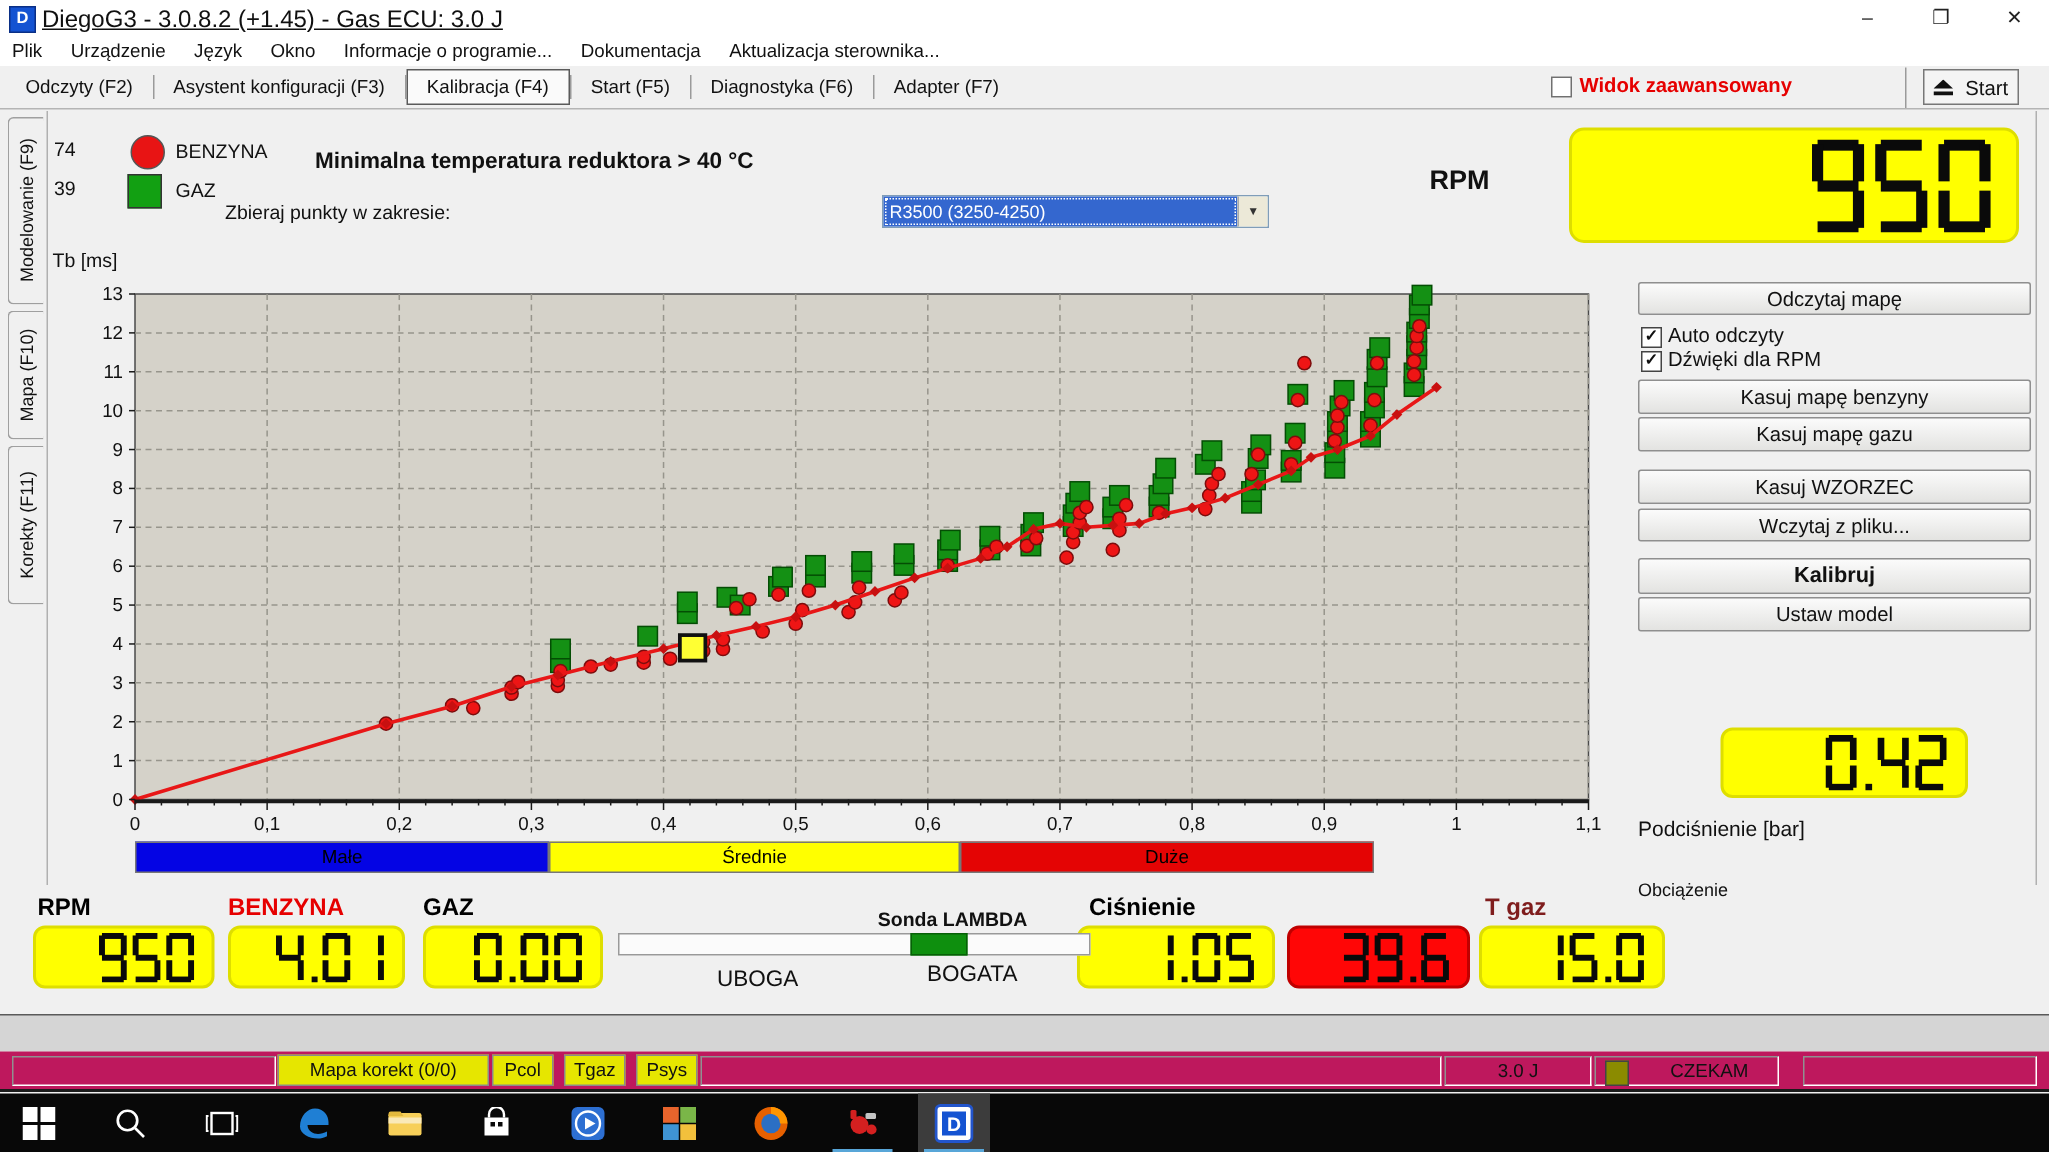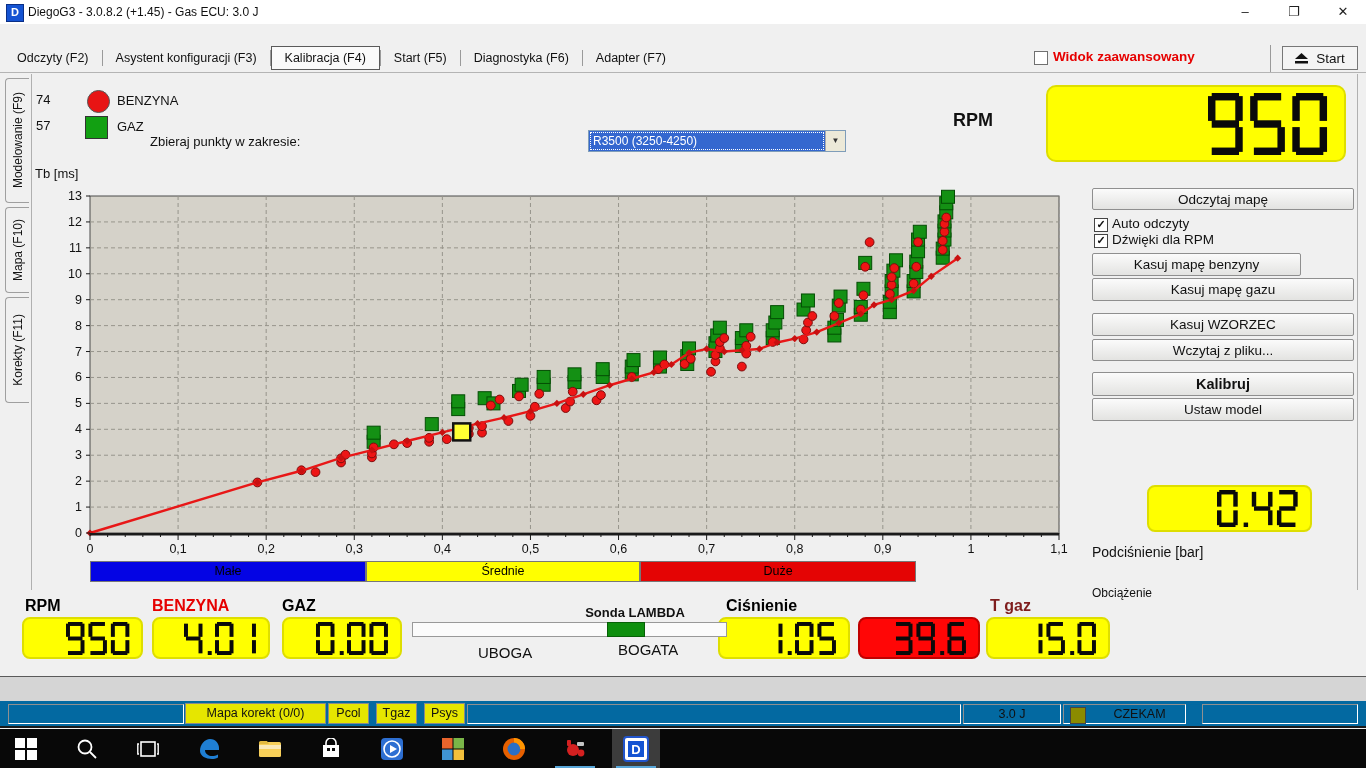--- a/index.html
+++ b/index.html
@@ -3,34 +3,34 @@
 <meta charset="utf-8">
 <style>
   html,body{margin:0;padding:0;background:#444;}
   #root{position:relative;width:1366px;height:768px;overflow:hidden;background:#f0f0f0;
         font-family:"Liberation Sans",sans-serif;color:#111;-webkit-font-smoothing:antialiased;}
   .abs{position:absolute;}
   
   #titlebar{left:0;top:0;width:1366px;height:24px;background:#ffffff;}
   #app-icon{left:6px;top:4px;width:16px;height:16px;background:#1453d2;border:1px solid #0a2f86;
             color:#fff;font-weight:bold;font-size:11px;line-height:15px;text-align:center;}
-  #title-text{left:28px;top:5px;font-size:12px;color:#101010;white-space:nowrap;}
+  #title-text{left:28px;top:5px;font-size:16px;color:#101010;white-space:nowrap;text-decoration:underline;}
   .wctl{top:0;width:34px;height:24px;text-align:center;font-size:13px;line-height:24px;color:#222;}
   
   #menubar{left:0;top:24px;width:1366px;height:20px;background:#ffffff;display:flex;align-items:center;padding-left:8px;box-sizing:border-box;}
   .menu-item{font-size:12.5px;margin-right:19px;white-space:nowrap;}
   
   #tabbar{left:0;top:44px;width:1366px;height:29px;background:#f0f0f0;border-bottom:1px solid #b4b4b4;display:flex;align-items:center;padding-left:4px;box-sizing:border-box;}
   .tab{font-size:12.5px;padding:4px 13px;white-space:nowrap;position:relative;}
   .tab.active{border:1px solid #5a5a5a;background:#fafafa;}
   .tab-sep{width:1px;height:16px;background:#9a9a9a;}
   #adv-box{left:1034px;top:51px;width:12px;height:12px;background:#fff;border:1px solid #707070;}
   #adv-label{left:1053px;top:49px;font-size:13.5px;font-weight:bold;}
   #start-sep{left:1270px;top:45px;width:1px;height:27px;background:#9a9a9a;}
-  #start-btn{left:1282px;top:46px;width:76px;height:24px;border:1px solid #777;background:#f4f4f4;
+  #start-btn{left:1282px;top:46px;width:64px;height:24px;border:1px solid #777;background:#f4f4f4;
              display:flex;align-items:center;justify-content:center;gap:8px;font-size:13.5px;box-sizing:border-box;}
   
   .side-tab{left:5px;width:24px;border:1px solid #9f9f9f;border-right:none;border-radius:4px 0 0 4px;
             background:#f0f0f0;display:flex;align-items:center;justify-content:center;box-sizing:border-box;}
   .side-tab span{writing-mode:vertical-rl;transform:rotate(180deg);font-size:12px;white-space:nowrap;}
   #panel-left-edge{left:31px;top:74px;width:1px;height:516px;background:#b0b0b0;}
   #panel-right-edge{left:1357px;top:74px;width:1px;height:516px;background:#b0b0b0;}
   
   .leg-num{font-size:13px;}
   .leg-label{font-size:13px;}
@@ -58,21 +58,21 @@
   .inst-label{top:597px;font-size:16px;font-weight:bold;white-space:nowrap;}
   .inst-lcd{top:617px;height:42px;border-radius:8px;}
   #lambda-title{left:555px;top:605px;width:160px;text-align:center;font-size:13px;font-weight:bold;}
   #lambda-bar{left:412px;top:622px;width:313px;height:13px;background:#fbfbfb;border:1px solid #999;}
   #lambda-green{position:absolute;left:62%;top:-1px;width:11.5%;height:13px;background:#0e8f0e;border:1px solid #066006;}
   #lambda-uboga{left:478px;top:644px;font-size:15px;}
   #lambda-bogata{left:618px;top:641px;font-size:15px;}
   
   #obd-row{left:0;top:676px;width:1366px;height:25px;background:#d5d5d5;border-top:1px solid #5a5a5a;box-sizing:border-box;}
   
-  #status-row{left:0;top:701px;width:1366px;height:27px;background:#0369a1;border-bottom:2px solid #1a1a1a;box-sizing:border-box;}
+  #status-row{left:0;top:701px;width:1366px;height:27px;background:#be185d;border-bottom:2px solid #1a1a1a;box-sizing:border-box;}
   .sunken{position:absolute;top:3px;height:20px;border:1px solid;border-color:#909090 #ffffff #ffffff #909090;box-sizing:border-box;}
   .ybtn{position:absolute;top:2px;height:21px;background:#e6e600;border:1px solid #8a8a8a;box-sizing:border-box;
         text-align:center;font-size:12.5px;line-height:19px;}
   #fw-ver{text-align:center;font-size:12.5px;line-height:18px;}
   #czekam-ind{position:absolute;left:6px;top:2px;width:14px;height:15px;background:#8b8b00;border:1px solid #444;}
   #czekam-text{position:absolute;left:30px;top:2px;right:0;text-align:center;font-size:12.5px;}
   
   #taskbar{left:0;top:729px;width:1366px;height:39px;background:#080808;}
   .tb-slot{position:absolute;top:0;width:48px;height:39px;display:flex;align-items:center;justify-content:center;}
   .tb-slot.running:after{content:"";position:absolute;left:4px;right:4px;bottom:0;height:2px;background:#58a6d8;}
@@ -85,20 +85,29 @@
 <div id="root">
 
   <div class="abs" id="titlebar">
     <div class="abs" id="app-icon">D</div>
     <div class="abs" id="title-text">DiegoG3 - 3.0.8.2 (+1.45) - Gas ECU: 3.0 J</div>
     <div class="abs wctl" style="left:1228px;">–</div>
     <div class="abs wctl" style="left:1277px;">❐</div>
     <div class="abs wctl" style="left:1326px;">✕</div>
   </div>
 
+  <div class="abs" id="menubar">
+      <div class="menu-item">Plik</div>
+      <div class="menu-item">Urządzenie</div>
+      <div class="menu-item">Język</div>
+      <div class="menu-item">Okno</div>
+      <div class="menu-item">Informacje o programie...</div>
+      <div class="menu-item">Dokumentacja</div>
+      <div class="menu-item">Aktualizacja sterownika...</div>
+    </div>
 
   <div class="abs" id="tabbar">
       <div class="tab">Odczyty (F2)</div>
       <div class="tab-sep"></div>
       <div class="tab">Asystent konfiguracji (F3)</div>
       <div class="tab-sep"></div>
       <div class="tab active">Kalibracja (F4)</div>
       <div class="tab-sep"></div>
       <div class="tab">Start (F5)</div>
       <div class="tab-sep"></div>
@@ -127,26 +136,27 @@
         <span>Mapa (F10)</span>
       </div>
       <div class="abs side-tab" style="top: 297px; height: 106px;">
         <span>Korekty (F11)</span>
       </div>
     </div>
   <div class="abs" id="panel-left-edge"></div>
   <div class="abs" id="panel-right-edge"></div>
 
   <div class="abs leg-num" style="left:36px;top:92px;">74</div>
-  <div class="abs leg-num" style="left:36px;top:118px;">57</div>
+  <div class="abs leg-num" style="left:36px;top:118px;">39</div>
   <div class="abs" id="legend-circle" style="background: rgb(232, 20, 20);"></div>
   <div class="abs" id="legend-square" style="background: rgb(18, 160, 18);"></div>
   <div class="abs leg-label" style="left:117px;top:93px;">BENZYNA</div>
   <div class="abs leg-label" style="left:117px;top:119px;">GAZ</div>
 
+  <div class="abs" id="heading">Minimalna temperatura reduktora &gt; 40 °C</div>
   <div class="abs" id="collect-label">Zbieraj punkty w zakresie:</div>
   <div class="abs" id="combo">
     <div id="combo-value">R3500 (3250-4250)</div>
     <div id="combo-btn">▼</div>
   </div>
   <div class="abs" id="rpm-label">RPM</div>
   <div class="abs lcd" id="rpm-lcd" style="left:1046px;top:85px;width:300px;height:77px;padding-right:10px;">
       <svg width="126.47999999999999" height="62" xmlns="http://www.w3.org/2000/svg">
         <rect x="3.7199999999999998" y="0" width="27.28" height="7.4399999999999995" fill="#0a0a0a"></rect>
         <rect x="27.28" y="3.1" width="7.4399999999999995" height="24.8" fill="#0a0a0a"></rect>
@@ -466,21 +476,21 @@
       <div class="abs cbar-seg" style="left: 90px; width: 276px; background: rgb(4, 4, 228);">Małe</div>
       <div class="abs cbar-seg" style="left: 366px; width: 274px; background: rgb(255, 255, 0);">Średnie</div>
       <div class="abs cbar-seg" style="left: 640px; width: 276px; background: rgb(228, 4, 4);">Duże</div>
     </div>
 
   <div class="abs rp-btn" style="top: 188px; height: 22px; width: 262px;">Odczytaj mapę</div>
   <div class="abs cbx" style="left:1094px;top:218px;">✓</div>
   <div class="abs cbx-label" style="left:1112px;top:216px;">Auto odczyty</div>
   <div class="abs cbx" style="left:1094px;top:234px;">✓</div>
   <div class="abs cbx-label" style="left:1112px;top:232px;">Dźwięki dla RPM</div>
-  <div class="abs rp-btn" style="top: 253px; height: 23px; width: 209px;">Kasuj mapę benzyny</div>
+  <div class="abs rp-btn" style="top: 253px; height: 23px; width: 262px;">Kasuj mapę benzyny</div>
   <div class="abs rp-btn" style="top: 278px; height: 23px; width: 262px;">Kasuj mapę gazu</div>
   <div class="abs rp-btn" style="top: 313px; height: 23px; width: 262px;">Kasuj WZORZEC</div>
   <div class="abs rp-btn" style="top: 339px; height: 22px; width: 262px;">Wczytaj z pliku...</div>
   <div class="abs rp-btn" style="top: 372px; height: 24px; font-weight: bold; font-size: 14.5px; width: 262px;">Kalibruj</div>
   <div class="abs rp-btn" style="top: 398px; height: 23px; width: 262px;">Ustaw model</div>
   <div class="abs lcd" style="left:1147px;top:485px;width:165px;height:47px;padding-right:8px;border-radius:8px;">
       <svg width="85.1" height="37" xmlns="http://www.w3.org/2000/svg">
         <rect x="2.2199999999999998" y="0" width="16.28" height="4.4399999999999995" fill="#0a0a0a"></rect>
         <rect x="16.28" y="1.85" width="4.4399999999999995" height="14.8" fill="#0a0a0a"></rect>
         <rect x="16.28" y="20.35" width="4.4399999999999995" height="14.8" fill="#0a0a0a"></rect>

